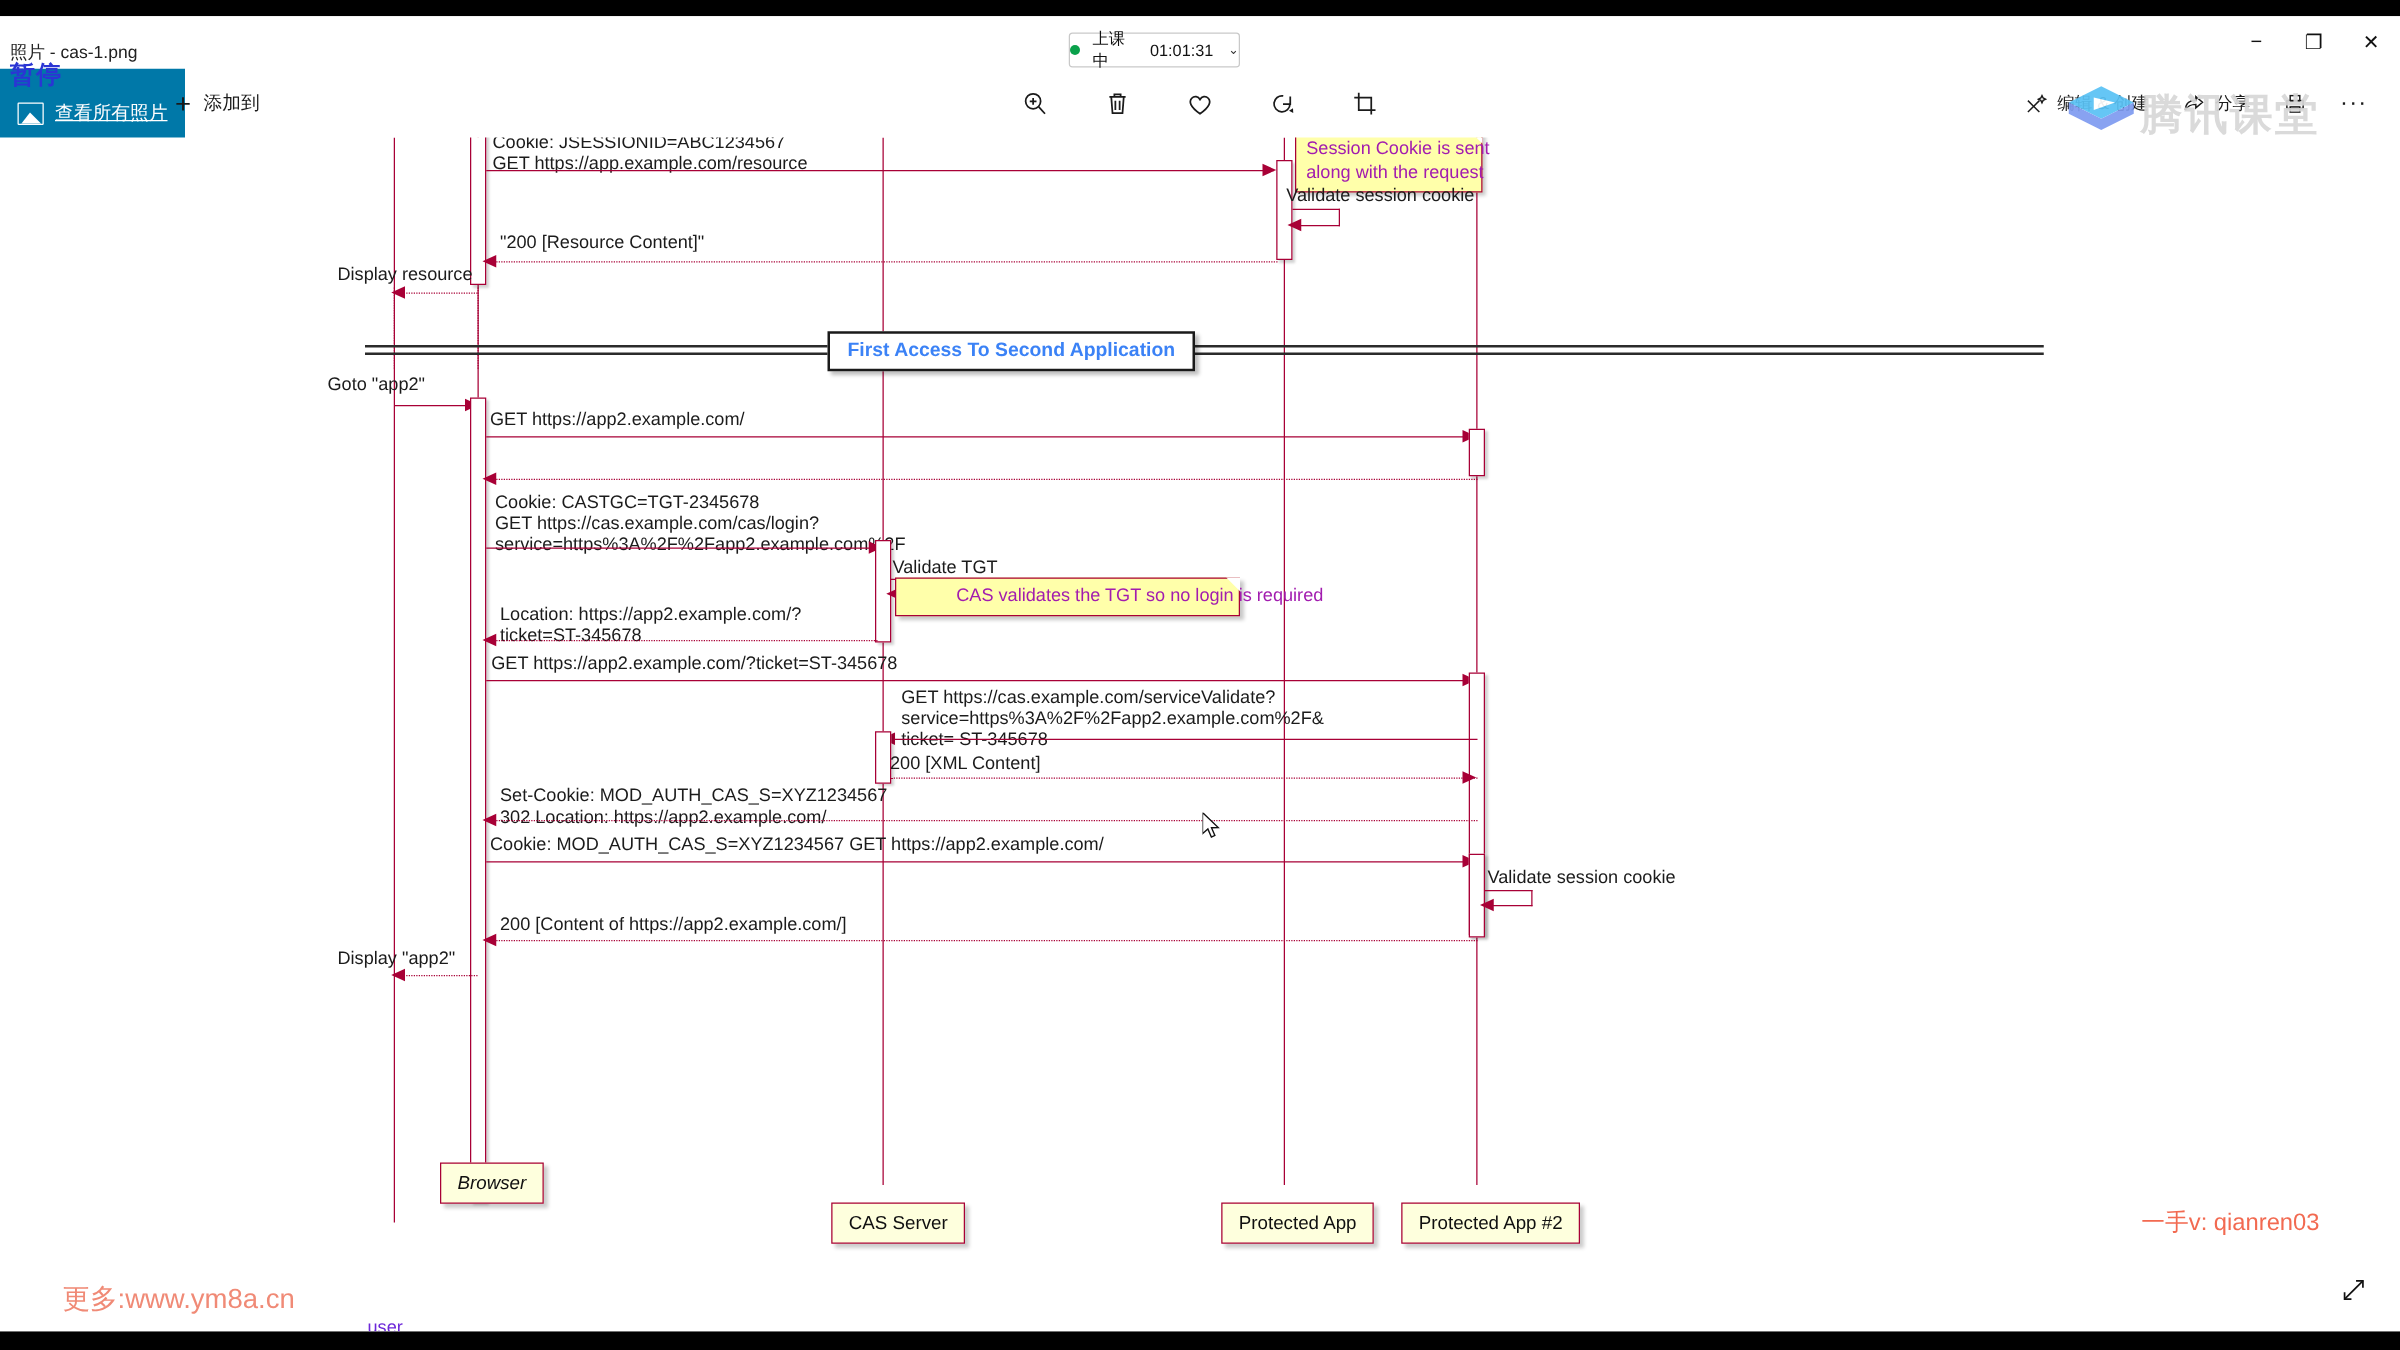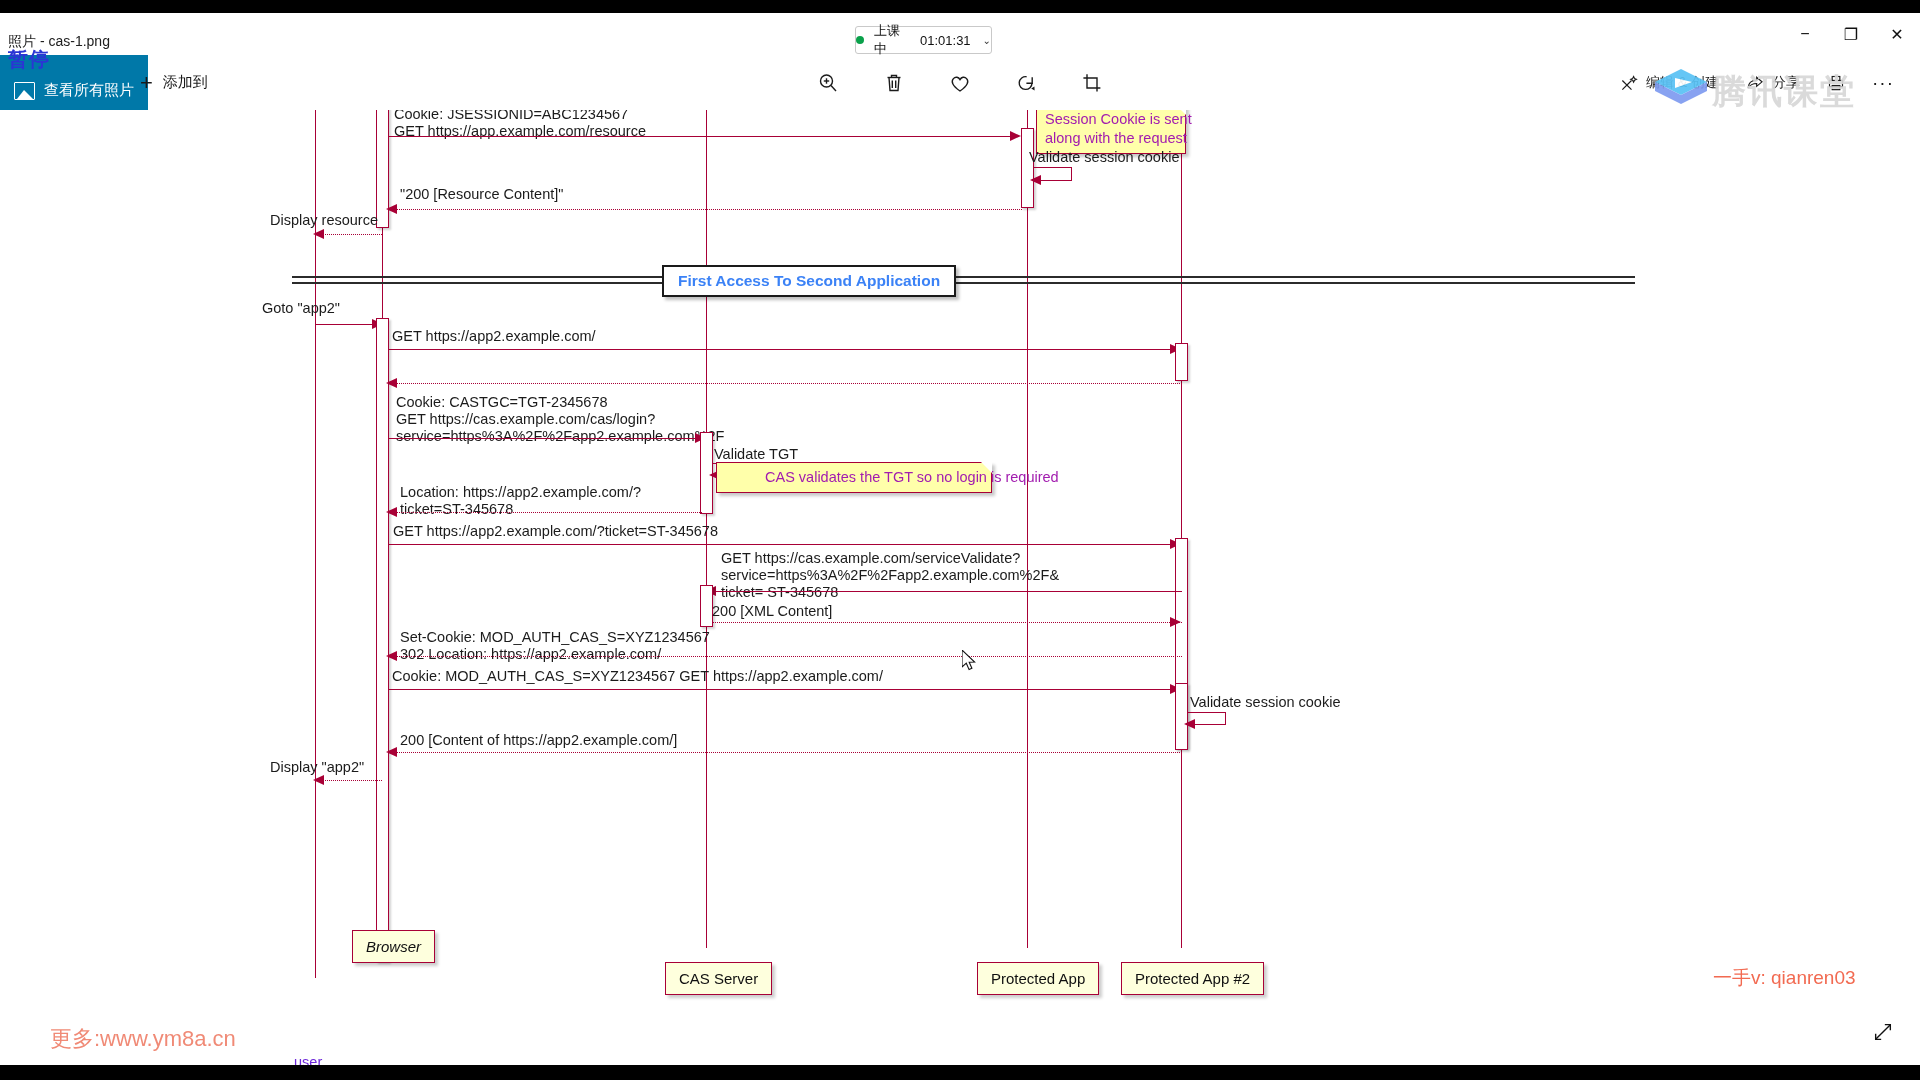--- a/index.html
+++ b/index.html
@@ -31,21 +31,21 @@
     font-size:16px; color:#111; cursor:default;
   }
 
   
   #commandbar{
     position:absolute; left:0; top:42px; width:1920px; height:55px; background:#fff;
   }
   #see-all-photos{
     position:absolute; left:0px; top:0px; height:71px; min-width:120px;
     background:#0078a8; color:#fff; display:flex; align-items:center; gap:9px;
-    padding:0 14px; font-size:15px; cursor:pointer;
+    padding:0 14px; font-size:15px; cursor:pointer;text-decoration:underline;
   }
   #see-all-photos .thumbicon{
     width:21px;height:18px;border:1.6px solid #fff;border-radius:1px;position:relative;
     overflow:hidden;flex:none;background:#0078a8;
   }
   #see-all-photos .thumbicon:after{
     content:""; position:absolute; left:2px; bottom:0px; width:0;height:0;
     border-left:7px solid transparent;border-right:9px solid transparent;
     border-bottom:9px solid #fff;
   }

